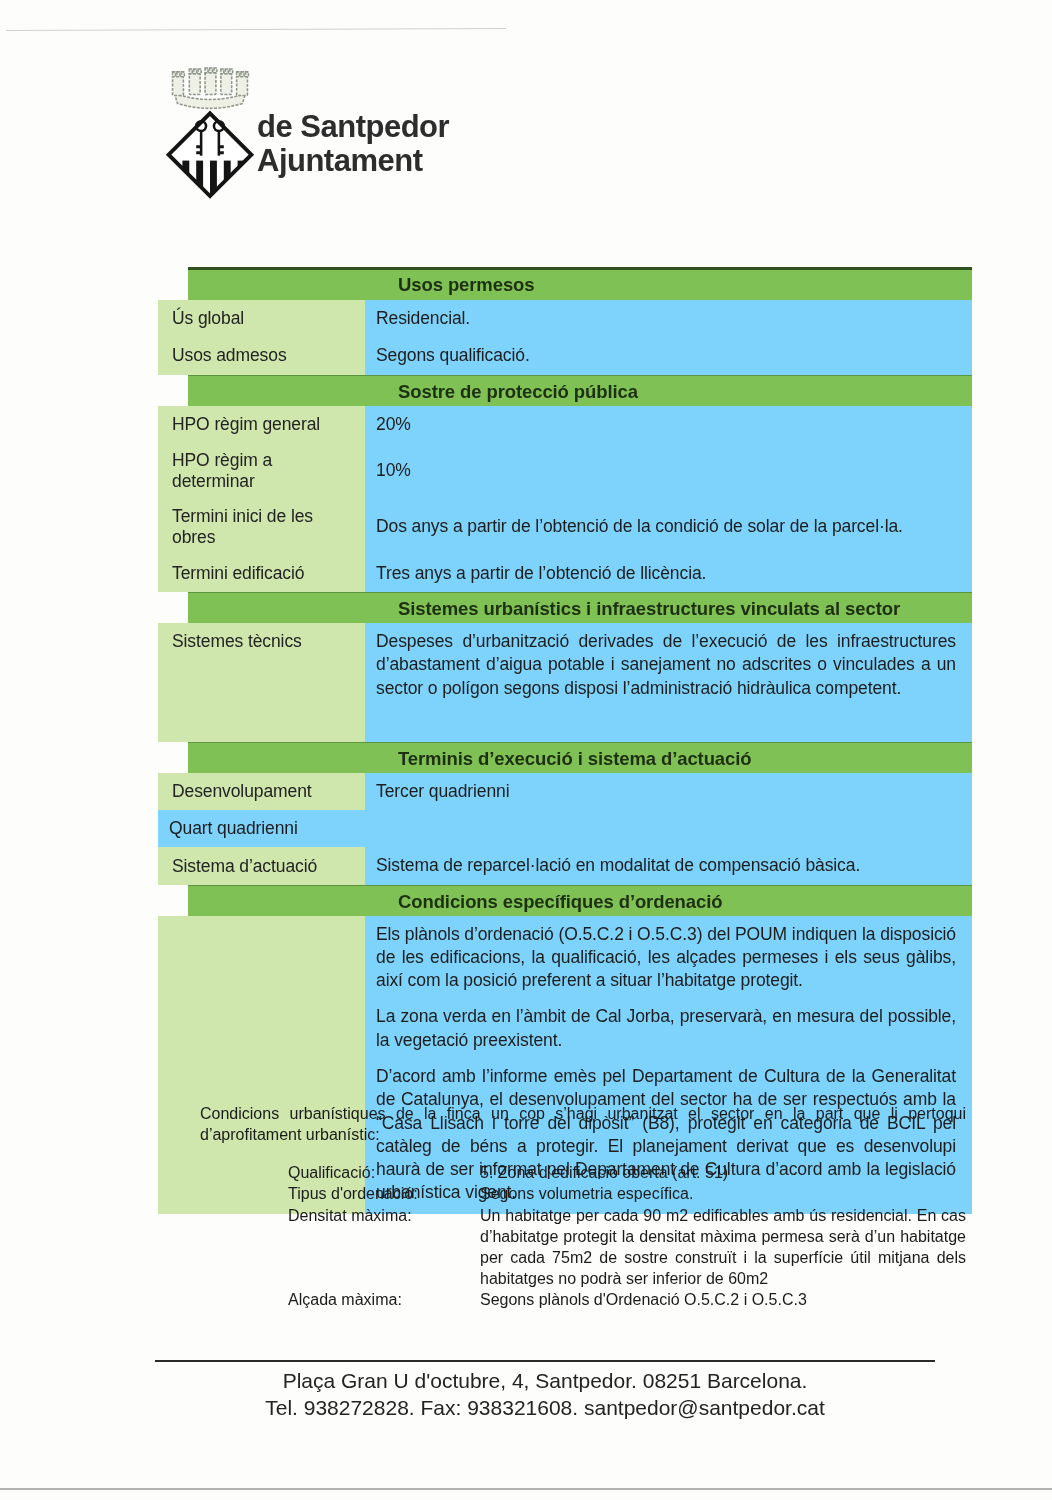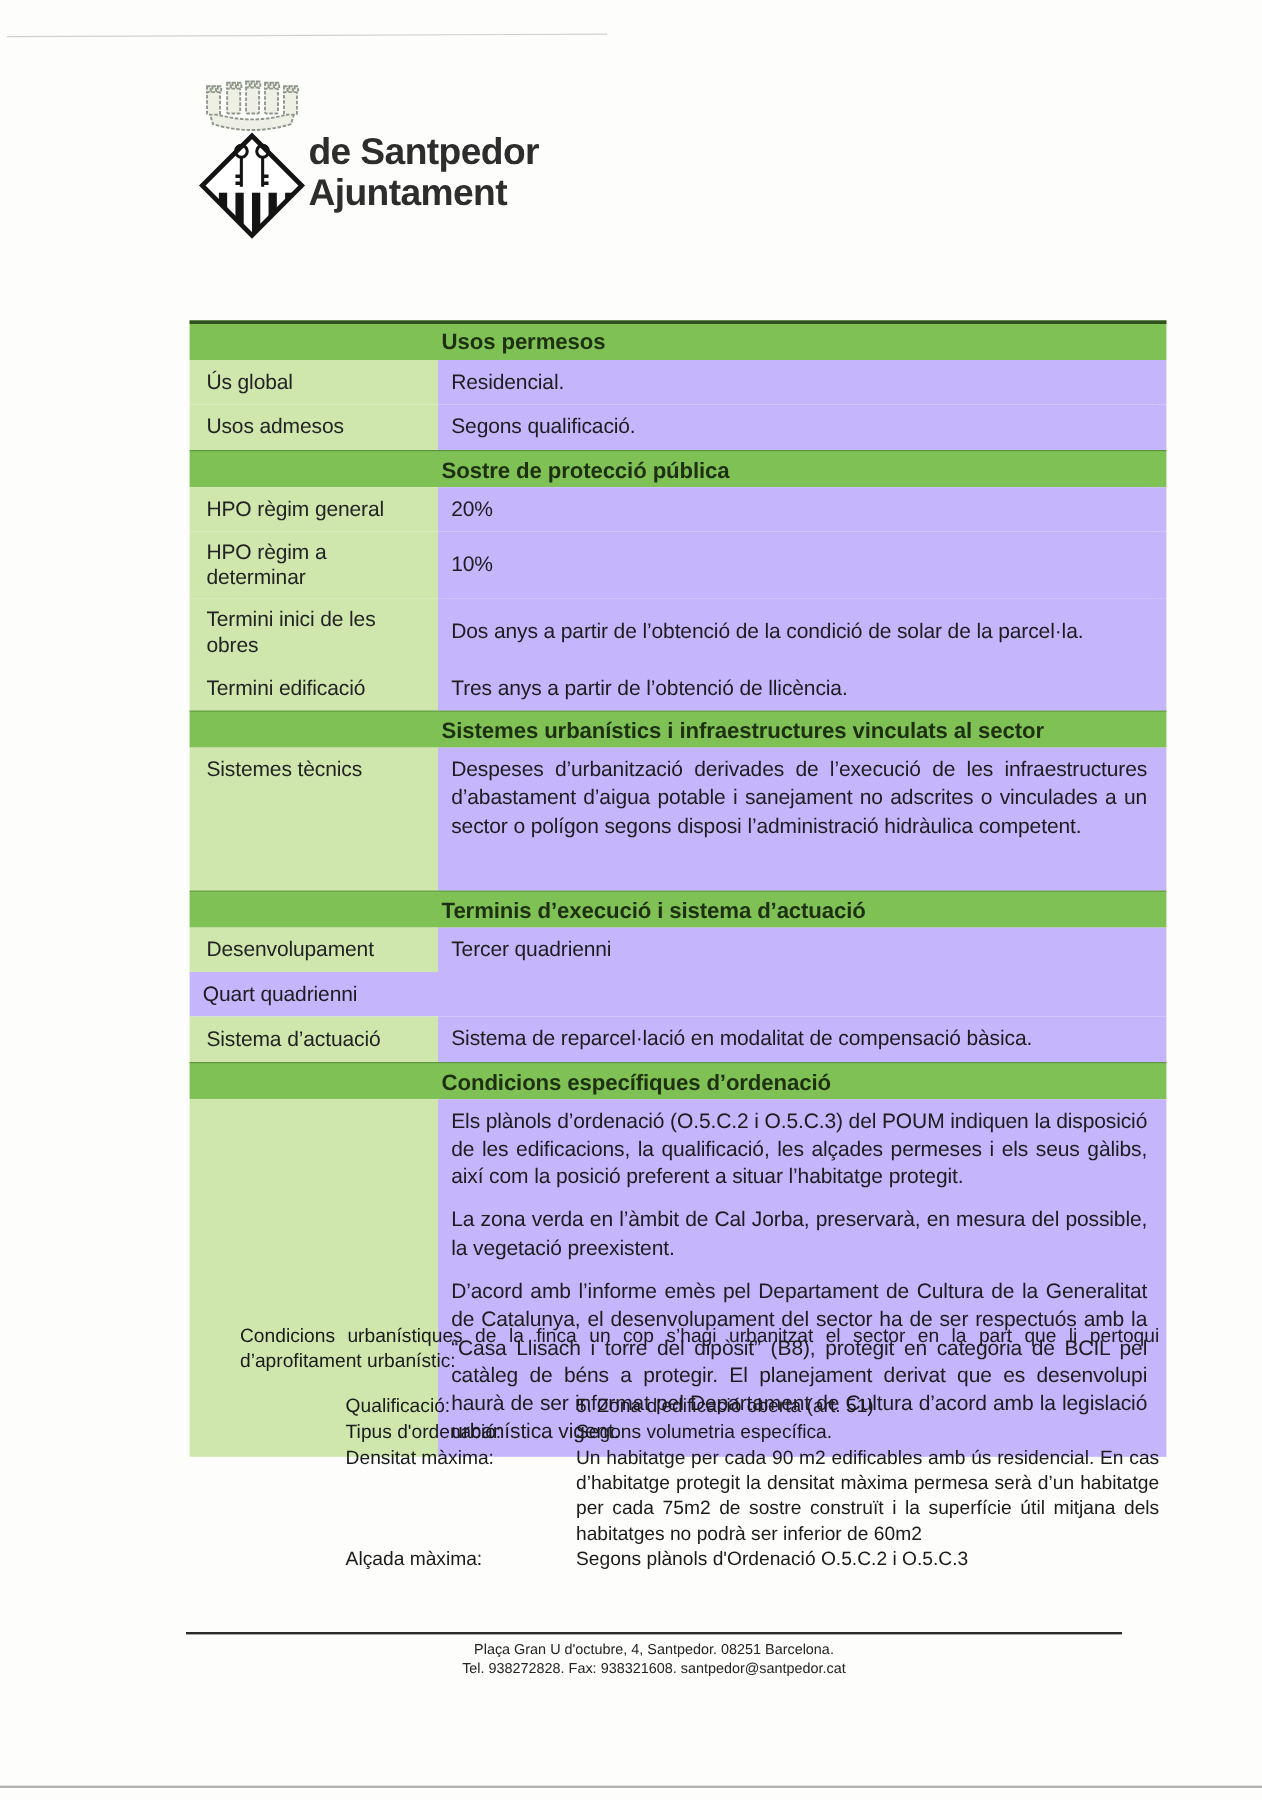--- a/index.html
+++ b/index.html
@@ -21,48 +21,49 @@
   .scan-line-bottom{position:absolute;left:0;top:1488px;width:1052px;height:2px;background:#a4a4a4;opacity:.85;}
   
   .crest{position:absolute;left:160px;top:64px;width:100px;height:138px;}
   .org-name{position:absolute;left:257px;top:110px;font-weight:700;font-size:31px;line-height:34px;color:#2d2d2d;letter-spacing:-0.5px;}
   
   .ztable{position:absolute;left:158px;top:267px;width:814px;font-size:17.5px;letter-spacing:-0.1px;}
   .band{
     background:var(--band-green);color:var(--header-text);font-weight:700;font-size:18.5px;
     height:31px;line-height:31px;padding-left:210px;box-sizing:border-box;
     border-top:1px solid var(--band-green-edge);
+    margin-left:30px;
   }
   .band.first{border-top:3px solid var(--band-green-edge-dark);height:33px;line-height:30px;}
   .t-row{display:flex;align-items:stretch;}
   .cell-label{
     width:207px;box-sizing:border-box;background:var(--cell-green);
     padding:7px 8px 7px 14px;color:#232323;display:flex;align-items:center;min-height:35px;
   }
   .t-row.top .cell-label{align-items:flex-start;padding-top:8px;}
   .cell-value{
-    flex:1;box-sizing:border-box;background:#c4b5fd;padding:7px 16px 7px 11px;
+    flex:1;box-sizing:border-box;background:#7dd3fc;padding:7px 16px 7px 11px;
     display:flex;align-items:center;min-height:35px;color:#1d1d1d;line-height:1.33;
   }
   .t-row.top .cell-value{display:block;}
   .cell-value.justify{text-align:justify;}
   .t-row.gap-after .cell-label,.t-row.gap-after .cell-value{padding-bottom:42px;}
   .cell-value p{margin:0 0 13px 0;text-align:justify;line-height:1.33;}
   .cell-value p:last-child{margin-bottom:2px;}
   
   .conditions{position:absolute;left:200px;top:1104px;width:766px;font-size:16px;line-height:1.3;color:#1b1b1b;}
   .conditions .intro{text-align:justify;margin:0;}
   .props{margin:17px 0 0 88px;width:678px;}
   .prop-row{display:flex;margin-bottom:1px;}
   .prop-label{width:192px;flex:none;}
   .prop-value{flex:1;}
   .prop-value.justify{text-align:justify;}
   
   .footer-rule{position:absolute;left:155px;top:1360px;width:780px;height:2px;background:#2b2b2b;}
-  .footer-text{position:absolute;left:155px;top:1367px;width:780px;text-align:center;font-size:12px;line-height:1.3;color:#232323;}
+  .footer-text{position:absolute;left:155px;top:1367px;width:780px;text-align:center;font-size:21px;line-height:1.3;color:#232323;}
 </style>
 </head>
 <body>
 
 <div class="page">
 
   <div class="scan-line-top"></div>
 
   <svg class="crest" viewBox="0 0 100 140" xmlns="http://www.w3.org/2000/svg">
 

